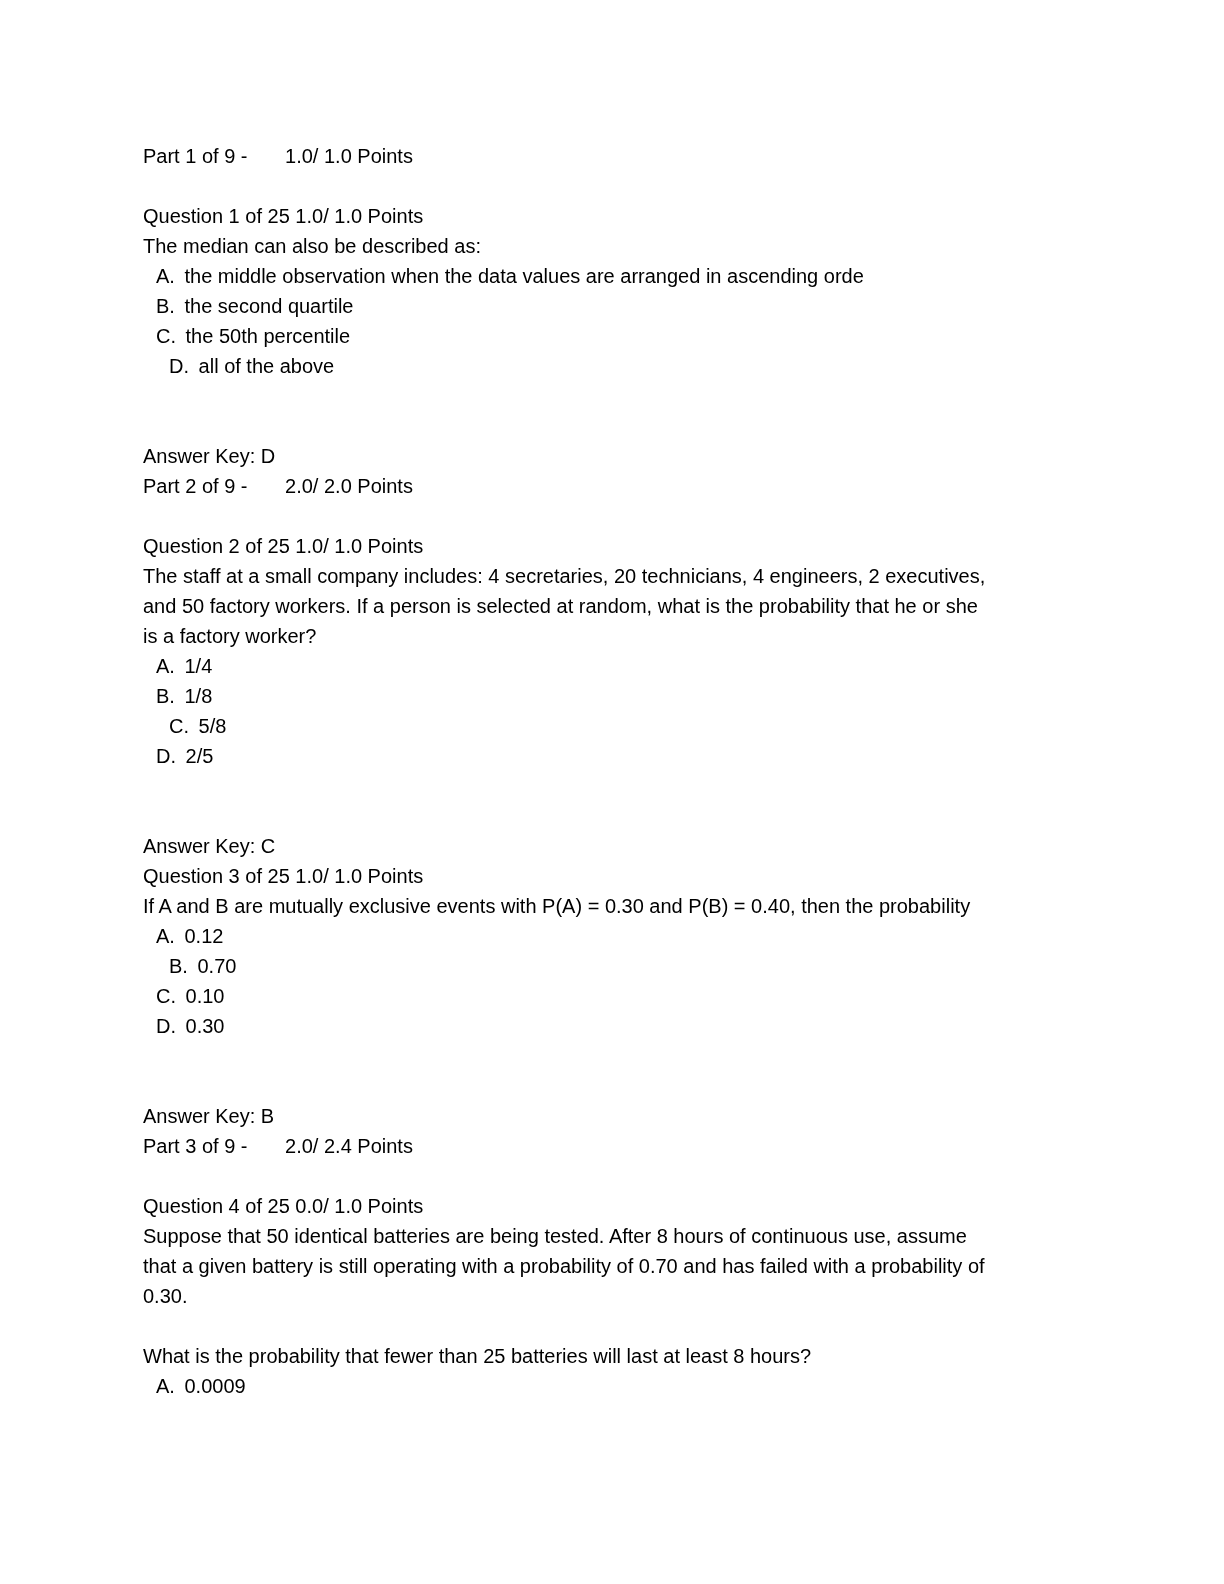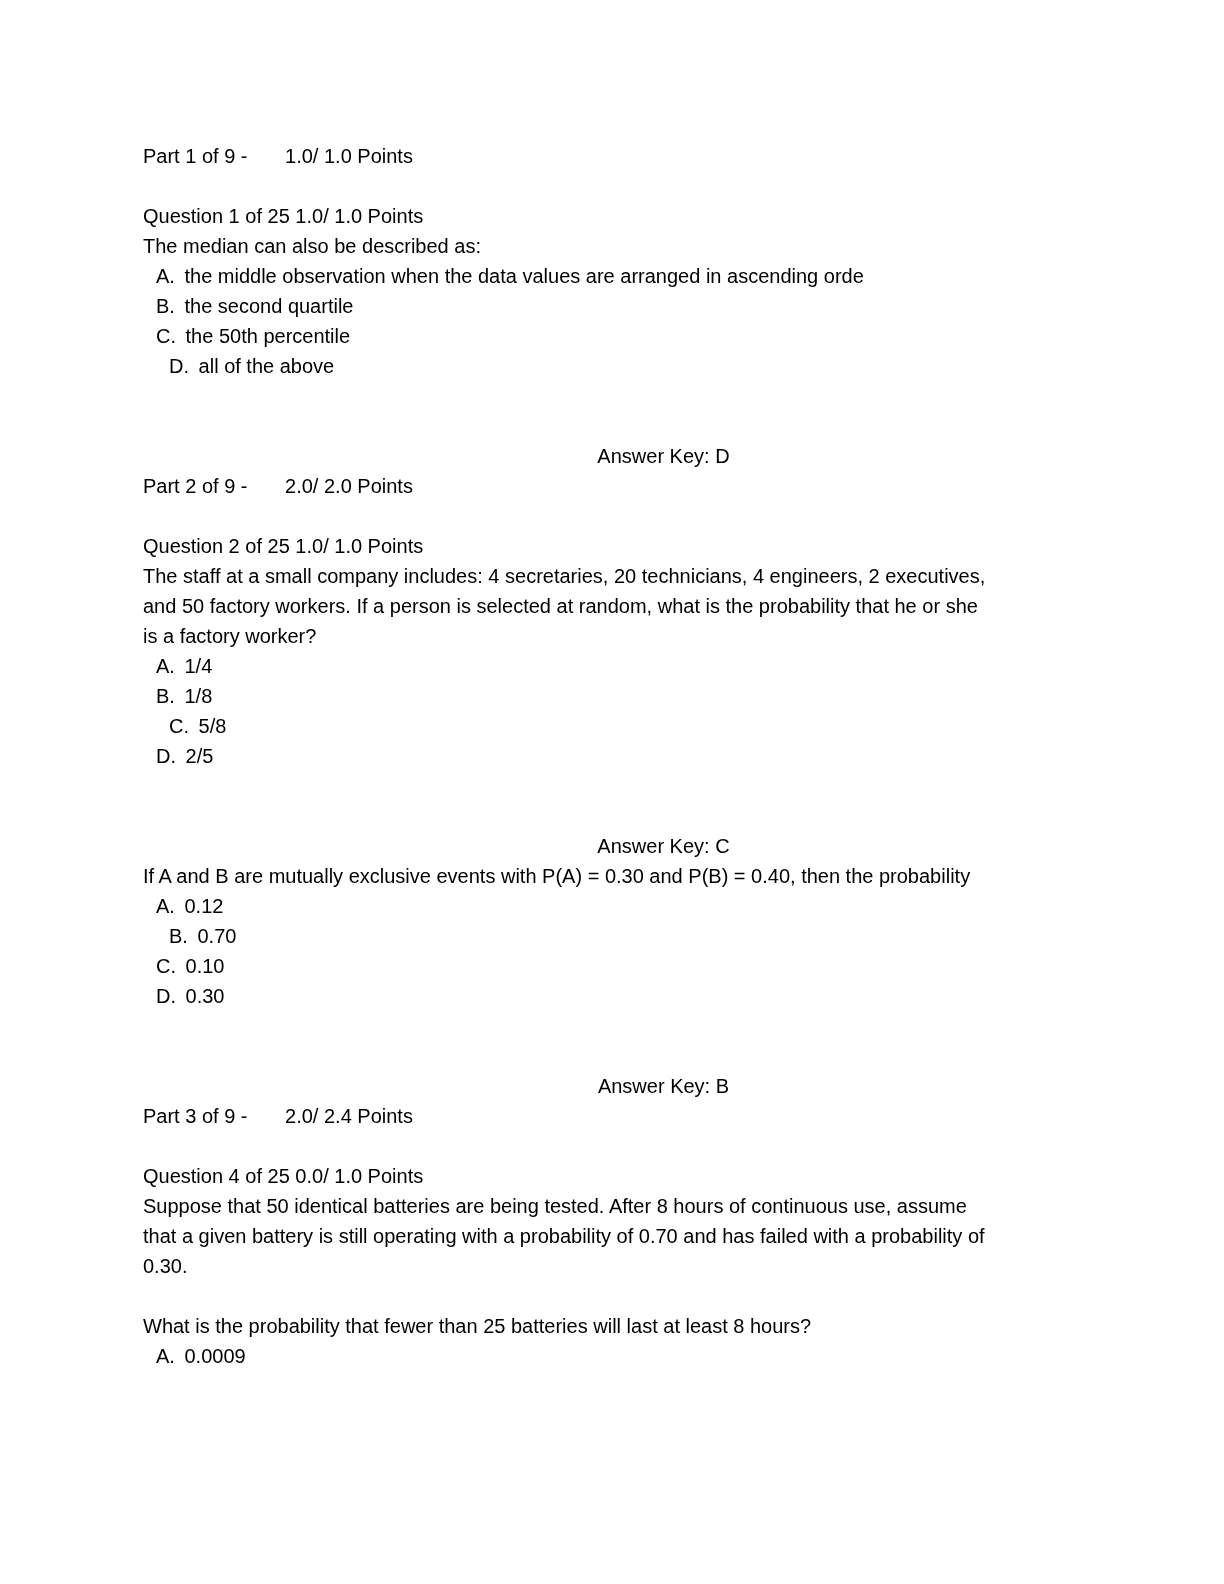--- a/index.html
+++ b/index.html
@@ -21,21 +21,21 @@
   .line {
     height: 30px;
     min-height: 30px;
     line-height: 30px;
     white-space: nowrap;
   }
   
   .block.part-header { margin-bottom: 30px; }  
   .block.question    { margin-bottom: 60px; }  
   .block.question:last-child { margin-bottom: 8px; }
-  .block.answer-key  { margin-bottom: 0; text-align: center; }
+  .block.answer-key  { margin-bottom: 0; }
 
   .part-score { margin-left: 32px; }
 
   .option { padding-left: 13px; }
   .option.selected { padding-left: 26px; }
   .opt-text { margin-left: 4px; }
 </style>
 </head>
 <body>
 
@@ -106,20 +106,24 @@
     <span class="opt-letter">D.</span>
     <span class="opt-text">2/5</span>
   </div>
       </div>
   </div>
     <div class="block line answer-key">
     <span class="ak-label">Answer Key:</span>
     <span class="ak-value">C</span>
   </div>
     <div class="block question">
+    <div class="line q-header">
+      <span class="q-title">Question 3 of 25</span>
+      <span class="q-points">1.0/ 1.0 Points</span>
+    </div>
     <div class="q-body">
         <div class="line body-line">If A and B are mutually exclusive events with P(A) = 0.30 and P(B) = 0.40, then the probability</div>
       </div>
     <div class="q-options">
         <div class="line option">
     <span class="opt-letter">A.</span>
     <span class="opt-text">0.12</span>
   </div>
         <div class="line option selected">
     <span class="opt-letter">B.</span>

